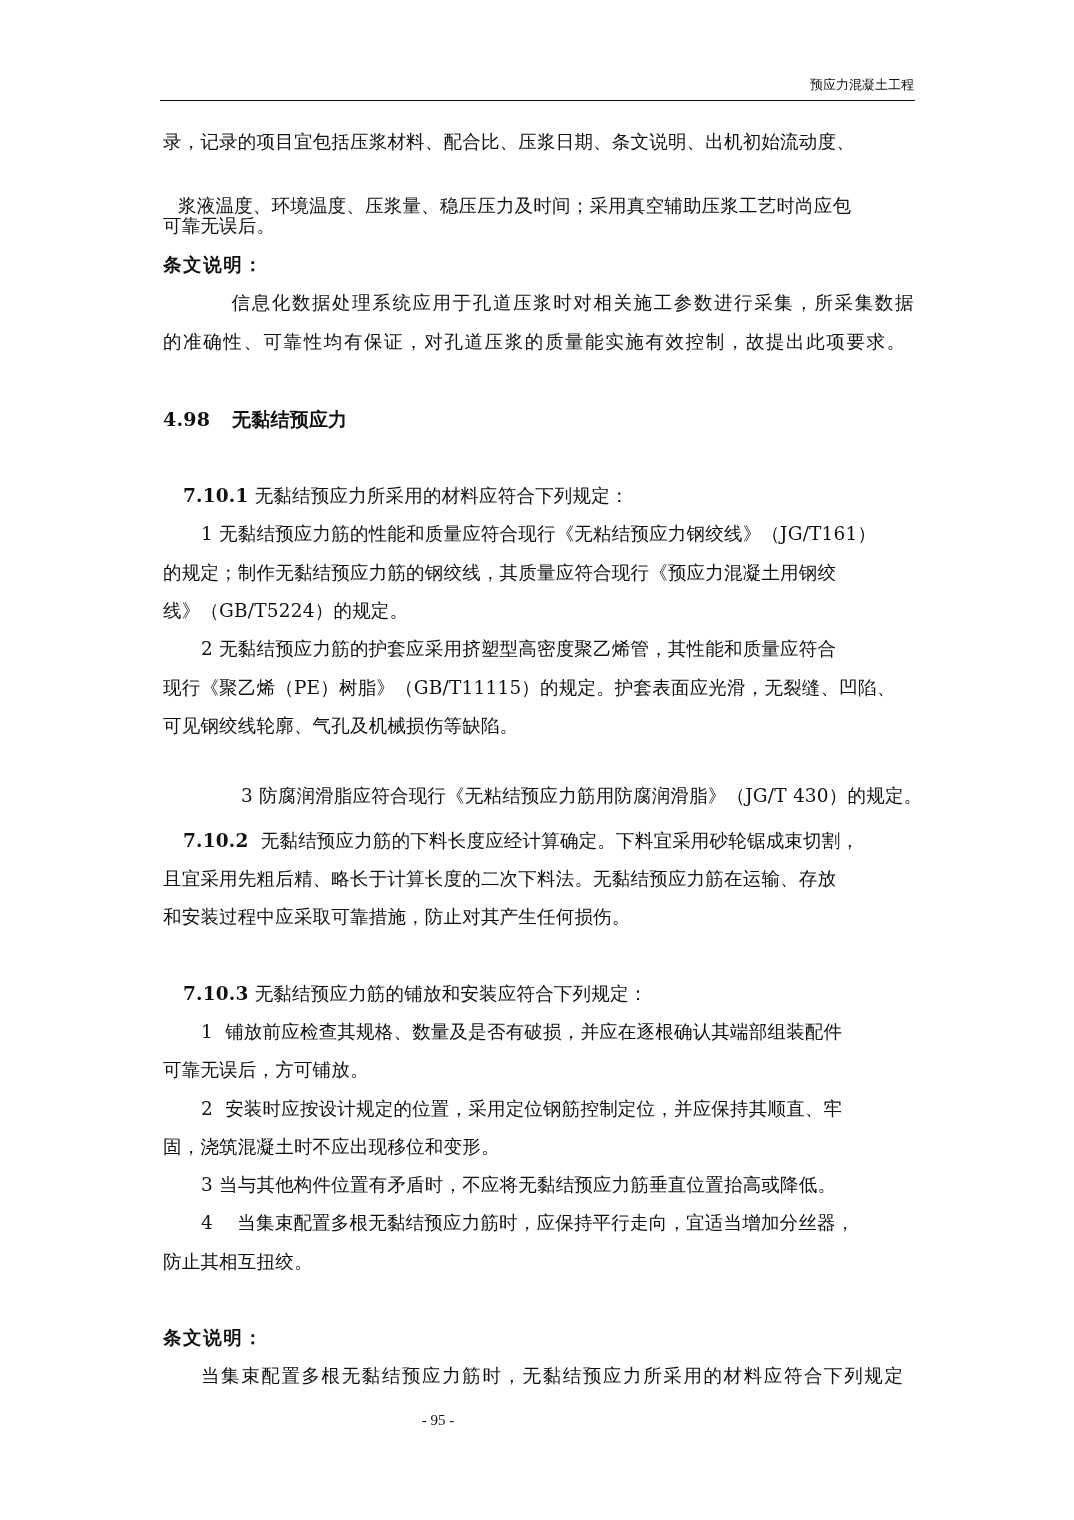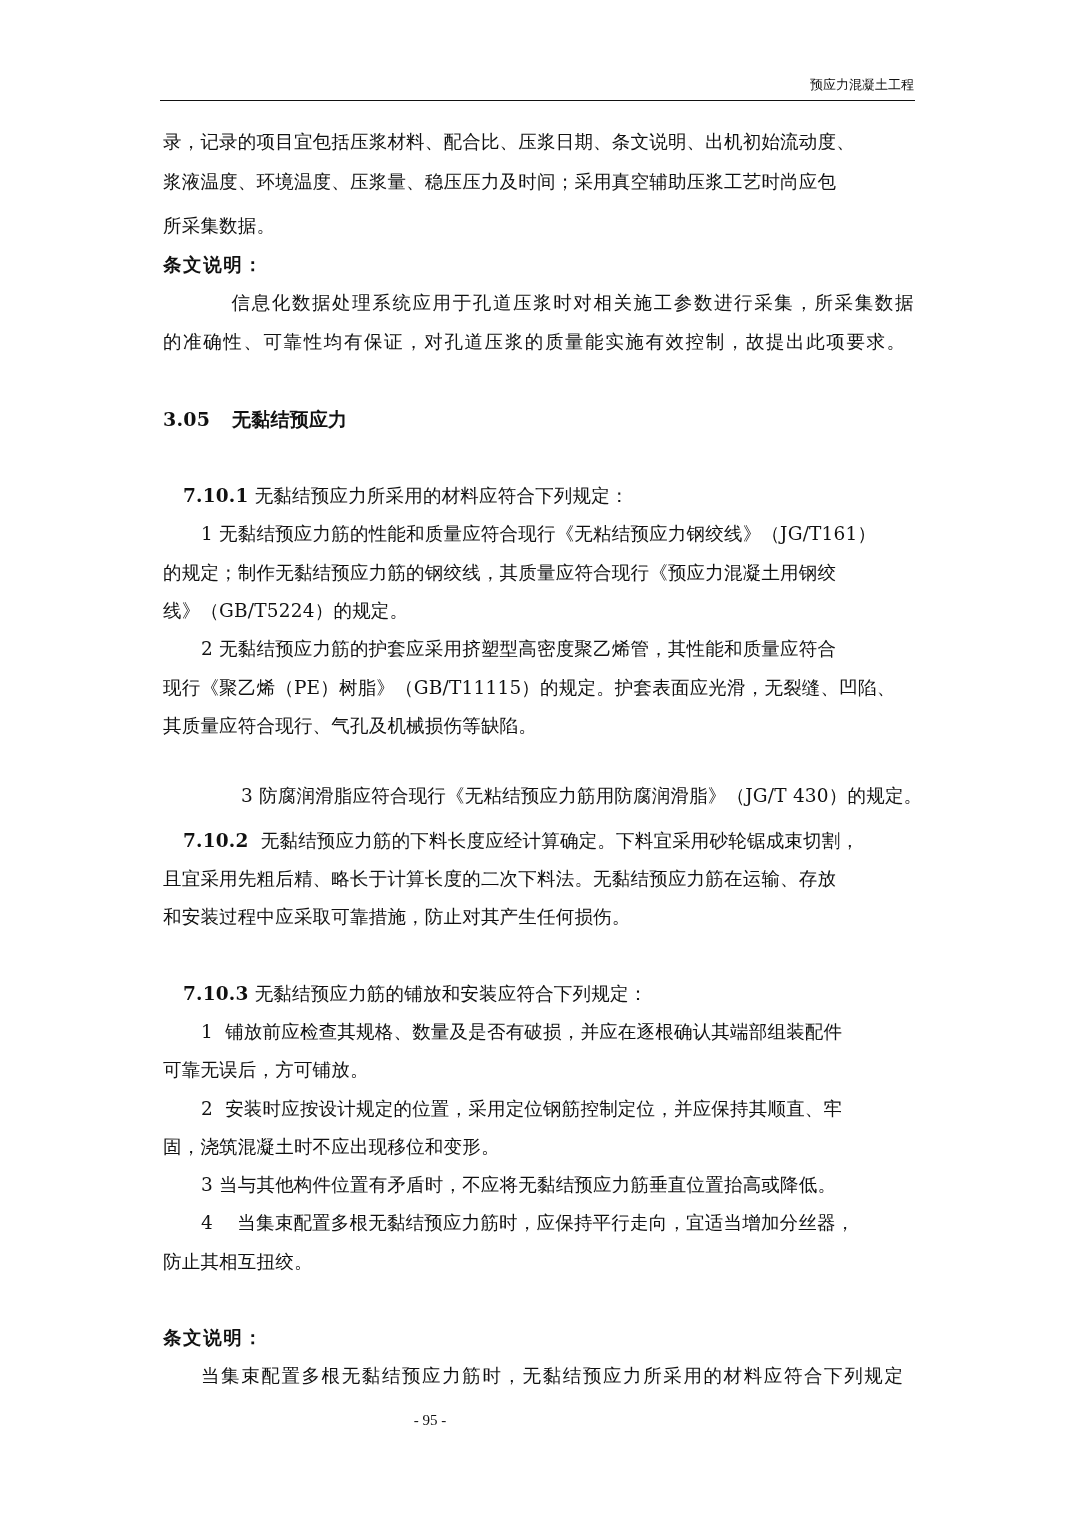--- a/index.html
+++ b/index.html
@@ -23,51 +23,51 @@
     letter-spacing: 0.2px;
   }
   .indent { left: 201px; width: 714px; }
   .sub-indent { left: 183px; width: 732px; }
   .bold { font-weight: bold; }
   .kai { font-family: "DejaVu Serif", serif; letter-spacing: 1.6px; }
   .section-heading { font-size: 19px; font-weight: bold; }
   .section-heading .num { margin-right: 22px; }
   .clause-num { font-weight: bold; }
   .page-num {
-    position: absolute; left: 0; width: 860px; top: 1412px; text-align: center;
+    position: absolute; left: 8px; width: 860px; top: 1412px; text-align: center;
     font-size: 15px; font-family: "Liberation Serif", serif;
   }
 </style>
 </head>
 <body>
 
 <div class="header-title">预应力混凝土工程</div>
 <div class="header-rule"></div>
 
 <div class="line" style="top:130px;">录，记录的项目宜包括压浆材料、配合比、压浆日期、条文说明、出机初始流动度、</div>
-<div class="line" style="top:170px;">浆液温度、环境温度、压浆量、稳压压力及时间；采用真空辅助压浆工艺时尚应包</div>
-<div class="line" style="top:214px;">所采集数据。</div>
+<div class="line" style="top:194px;margin-left:15px;">浆液温度、环境温度、压浆量、稳压压力及时间；采用真空辅助压浆工艺时尚应包</div>
+<div class="line" style="top:214px;">可靠无误后。</div>
 
 <div class="line bold kai" style="top:253px;">条文说明：</div>
 <div class="line indent kai" style="top:291px;text-align:right;">信息化数据处理系统应用于孔道压浆时对相关施工参数进行采集，所采集数据</div>
 <div class="line kai" style="top:330px;">的准确性、可靠性均有保证，对孔道压浆的质量能实施有效控制，故提出此项要求。</div>
 
 <div class="line section-heading" style="top:407px;">
-  <span class="num">3.05</span><span>无黏结预应力</span>
+  <span class="num">4.98</span><span>无黏结预应力</span>
 </div>
 
 <div class="line sub-indent" style="top:484px;">
   <span class="clause-num">7.10.1</span><span> 无黏结预应力所采用的材料应符合下列规定：</span>
 </div>
 <div class="line indent" style="top:522px;">1 无黏结预应力筋的性能和质量应符合现行《无粘结预应力钢绞线》（JG/T161）</div>
 <div class="line" style="top:561px;">的规定；制作无黏结预应力筋的钢绞线，其质量应符合现行《预应力混凝土用钢绞</div>
 <div class="line" style="top:599px;">线》（GB/T5224）的规定。</div>
 <div class="line indent" style="top:637px;">2  无黏结预应力筋的护套应采用挤塑型高密度聚乙烯管，其性能和质量应符合</div>
 <div class="line" style="top:676px;">现行《聚乙烯（PE）树脂》（GB/T11115）的规定。护套表面应光滑，无裂缝、凹陷、</div>
-<div class="line" style="top:714px;">其质量应符合现行、气孔及机械损伤等缺陷。</div>
+<div class="line" style="top:714px;">可见钢绞线轮廓、气孔及机械损伤等缺陷。</div>
 <div class="line indent" style="top:784px;margin-left:40px;">3 防腐润滑脂应符合现行《无粘结预应力筋用防腐润滑脂》（JG/T 430）的规定。</div>
 
 <div class="line sub-indent" style="top:829px;">
   <span class="clause-num">7.10.2</span><span style="white-space:pre;">  无黏结预应力筋的下料长度应经计算确定。下料宜采用砂轮锯成束切割，</span>
 </div>
 <div class="line" style="top:867px;">且宜采用先粗后精、略长于计算长度的二次下料法。无黏结预应力筋在运输、存放</div>
 <div class="line" style="top:905px;">和安装过程中应采取可靠措施，防止对其产生任何损伤。</div>
 
 <div class="line sub-indent" style="top:982px;">
   <span class="clause-num">7.10.3</span><span> 无黏结预应力筋的铺放和安装应符合下列规定：</span>

